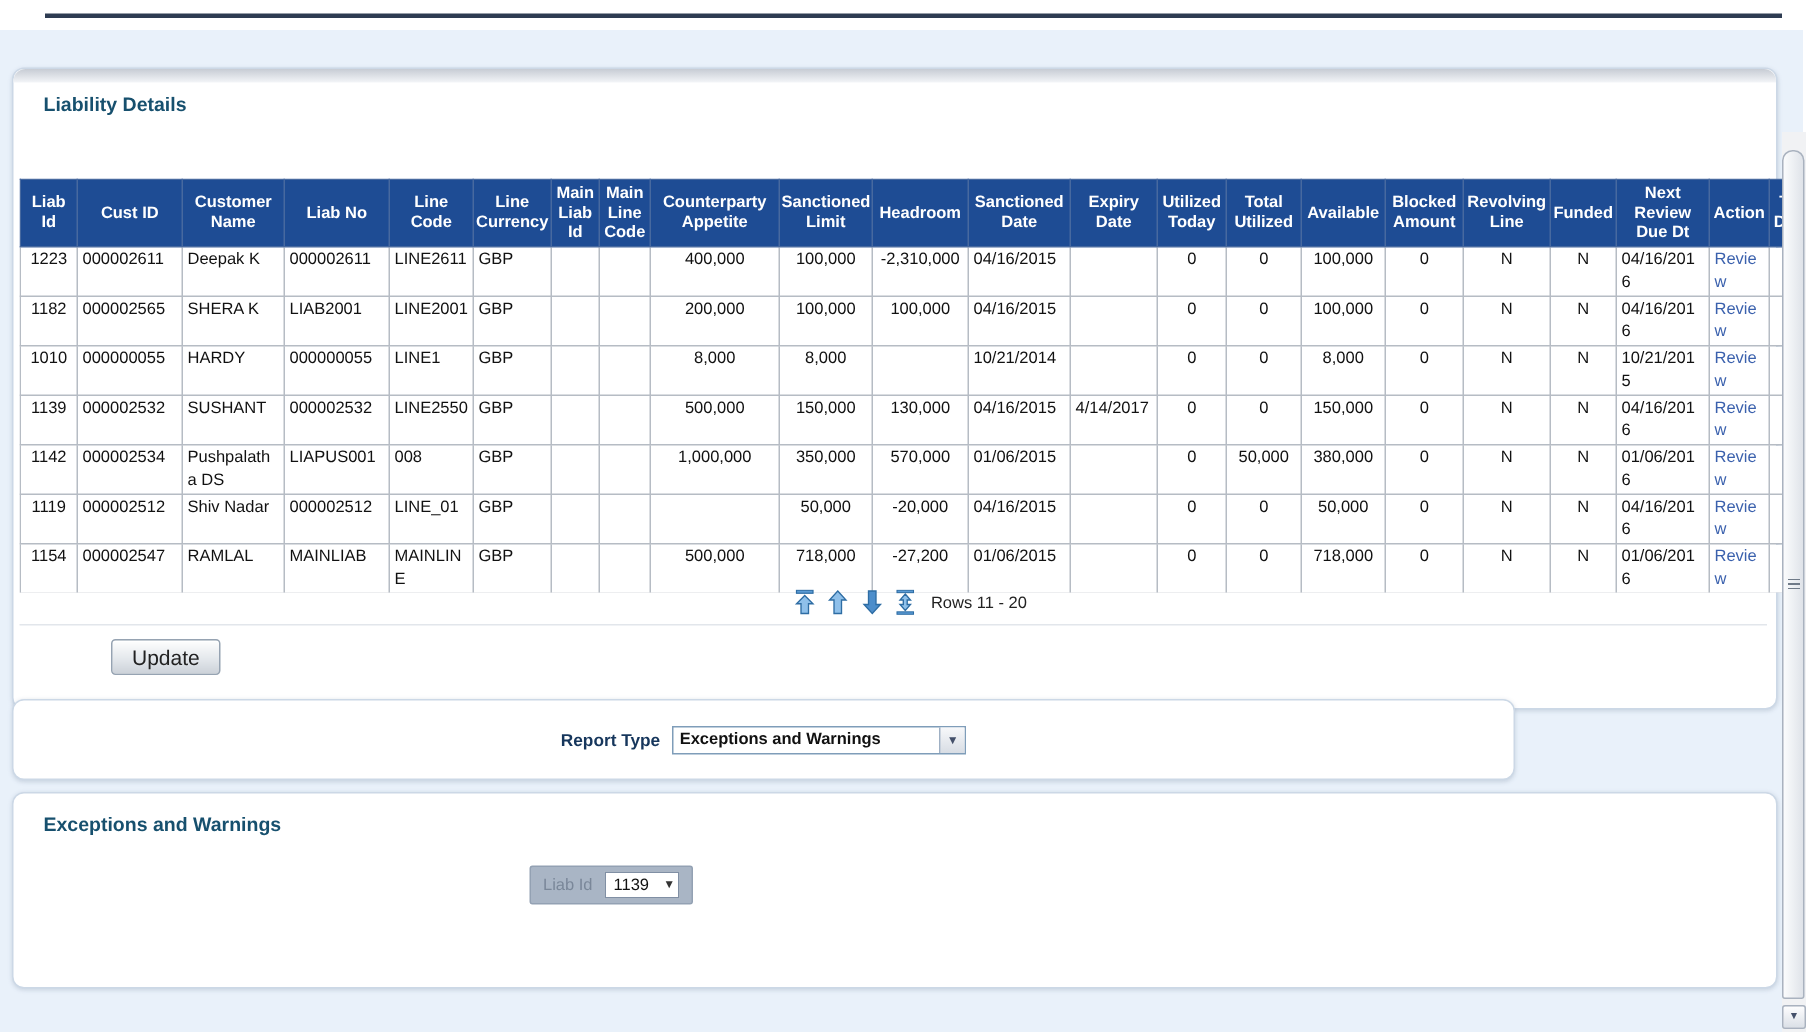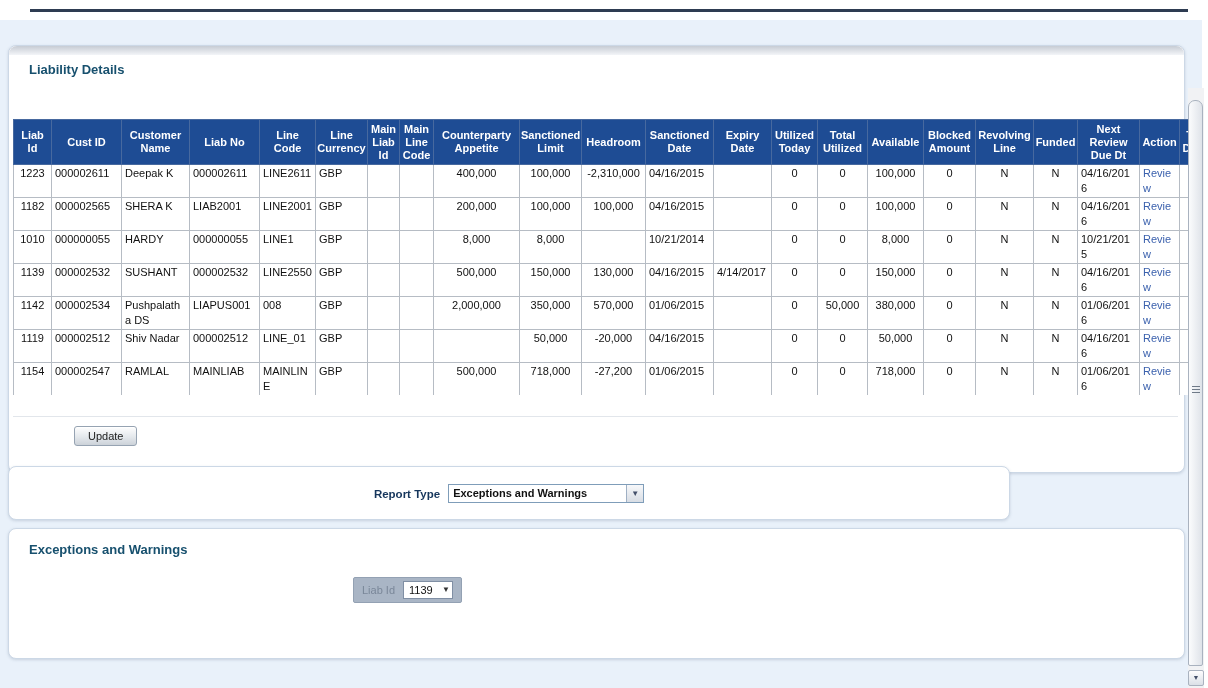--- a/index.html
+++ b/index.html
@@ -42,21 +42,21 @@
   td.al-left { text-align:left; }
   td.al-center { text-align:center; }
   .review-link { color:#3b61ad; cursor:pointer; }
 
   .pag-divider { position:absolute; left:4px; right:6px; top:370px; border-top:1px solid #e2e6eb; }
   #pagination { position:absolute; left:4px; top:347px; width:1186px; text-align:center; }
   #pagination svg { vertical-align:middle; margin:0 2px; cursor:pointer; }
   #pagination .pag-label { margin-left:5px; vertical-align:middle; color:#222; }
 
   #update-btn {
-    position:absolute; left:65px; top:380px; padding:3px 13px; font-size:11px; color:#222;
+    position:absolute; left:65px; top:380px; padding:3px 13px; font-size:14px; color:#222;
     background:linear-gradient(#fefefe,#e4e8ec 55%,#ccd2d9); border:1px solid #96a3b2;
     border-radius:3px; cursor:pointer; box-shadow:inset 0 1px 0 #fff;
   }
   #links-row { position:absolute; left:0; top:404px; width:100%; text-align:center; color:#444; }
   .nav-link { color:#1c3f7d; text-decoration:underline; cursor:pointer; }
   .link-sep { color:#333; margin:0 3px; }
 
   
   #report-row { position:absolute; left:0; top:17px; width:100%; text-align:center; }
   #report-label { font-weight:bold; color:#16365c; font-size:11.5px; margin-right:8px; vertical-align:middle; }
@@ -259,21 +259,21 @@
           </tr>
           <tr>
             <td class="al-right">1142</td>
             <td class="al-left">000002534</td>
             <td class="al-left">Pushpalatha DS</td>
             <td class="al-left">LIAPUS001</td>
             <td class="al-left">008</td>
             <td class="al-left">GBP</td>
             <td class="al-left"></td>
             <td class="al-left"></td>
-            <td class="al-right">2,000,000</td>
+            <td class="al-right">1,000,000</td>
             <td class="al-right">350,000</td>
             <td class="al-right">570,000</td>
             <td class="al-left">01/06/2015</td>
             <td class="al-left"></td>
             <td class="al-right">0</td>
             <td class="al-right">50,000</td>
             <td class="al-right">380,000</td>
             <td class="al-right">0</td>
             <td class="al-center">N</td>
             <td class="al-center">N</td>
@@ -326,20 +326,38 @@
             <td class="al-center">N</td>
             <td class="al-center">N</td>
             <td class="al-left">01/06/2016</td>
             <td class="al-left"><span class="review-link">Review</span></td>
             <td></td>
           </tr>
         </tbody>
       </table>
   </div>
 
+  <div id="pagination">
+    <svg width="15" height="17" viewBox="0 0 15 17">
+      <rect x="2" y="0.5" width="11" height="2" fill="#5b9bd5" stroke="#2e6da4" stroke-width="0.8"></rect>
+      <polygon points="7.5,4 13,9.5 10,9.5 10,16 5,16 5,9.5 2,9.5" fill="#8fc0ea" stroke="#2e6da4" stroke-width="0.9"></polygon>
+    </svg>
+    <svg width="15" height="17" viewBox="0 0 15 17">
+      <polygon points="7.5,1 13,7 10,7 10,16 5,16 5,7 2,7" fill="#8fc0ea" stroke="#2e6da4" stroke-width="0.9"></polygon>
+    </svg>
+    <svg width="15" height="17" viewBox="0 0 15 17">
+      <polygon points="7.5,16 13,10 10,10 10,1 5,1 5,10 2,10" fill="#4d8ecb" stroke="#2e6da4" stroke-width="0.9"></polygon>
+    </svg>
+    <svg width="15" height="17" viewBox="0 0 15 17">
+      <rect x="2" y="0.5" width="11" height="1.6" fill="#5b9bd5" stroke="#2e6da4" stroke-width="0.7"></rect>
+      <rect x="2" y="14.9" width="11" height="1.6" fill="#5b9bd5" stroke="#2e6da4" stroke-width="0.7"></rect>
+      <polygon points="7.5,3 11,7 8.8,7 8.8,10 11,10 7.5,14 4,10 6.2,10 6.2,7 4,7" fill="#8fc0ea" stroke="#2e6da4" stroke-width="0.9"></polygon>
+    </svg>
+    <span class="pag-label">Rows 11 - 20</span>
+  </div>
   <div class="pag-divider"></div>
 
   <button id="update-btn">Update</button>
 
 </div>
 
 <div class="panel" id="panel-report">
   <div id="report-row">
     <span id="report-label">Report Type</span><span class="combo">
       <span class="combo-text">Exceptions and Warnings</span>

